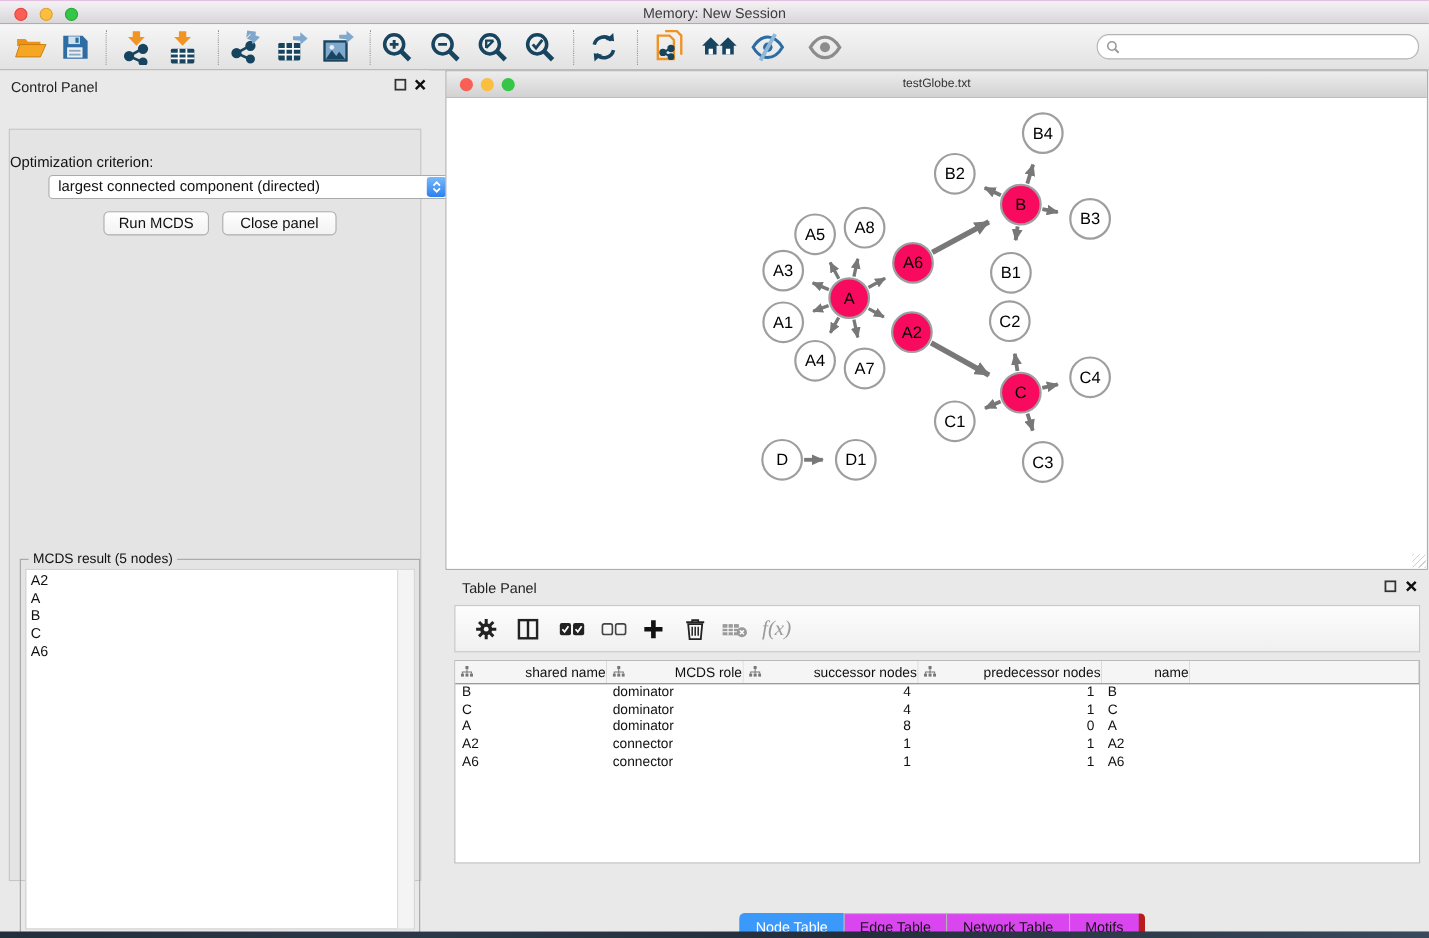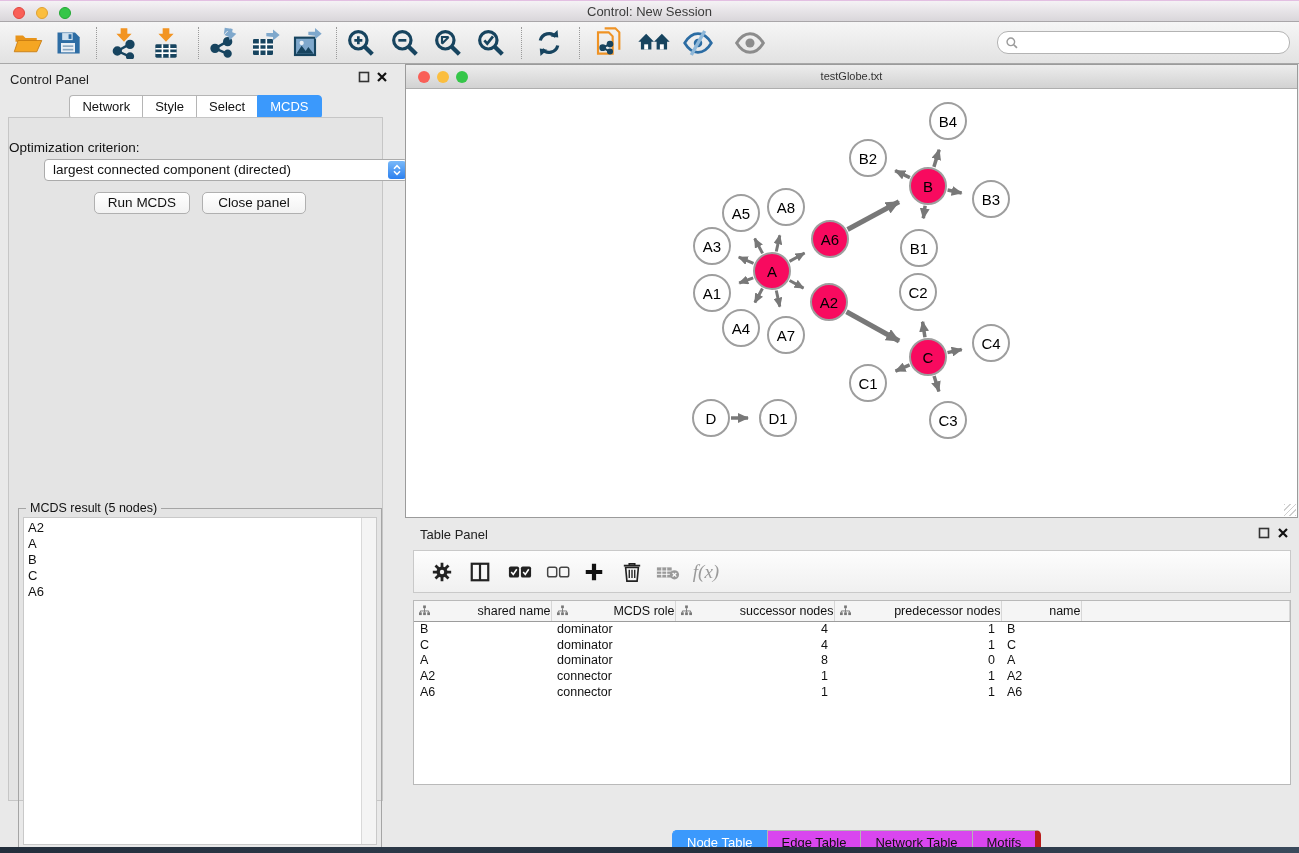--- a/index.html
+++ b/index.html
@@ -94,21 +94,21 @@
 </style>
 </head>
 <body>
 
 <div id="app">
 
   <div class="titlebar">
     <span class="tl red"></span>
     <span class="tl yellow"></span>
     <span class="tl green"></span>
-    <div class="title">Control: New Session</div>
+    <div class="title">Memory: New Session</div>
   </div>
 
   <div class="toolbar">
     <div class="tbtn" style="left:10px">
       <svg width="30" height="30" viewBox="0 0 24 24">
         <path d="M2 6h6l2 2h9v3H2z" fill="#e8941a"></path>
           <path d="M1 19l3-9h19l-4 9z" fill="#f5a623" stroke="#c77c12" stroke-width="0.7"></path>
       </svg>
     </div>
     <div class="tbtn" style="left:50px">
@@ -268,23 +268,20 @@
 
   <div class="cpanel">
     <div class="panel-head">Control Panel</div>
     <svg class="panel-ctl" style="left:358px" viewBox="0 0 12 12">
         <rect x="1.5" y="1.5" width="9" height="9" fill="none" stroke="#333" stroke-width="1.6"></rect>
       </svg>
     <svg class="panel-ctl" style="left:376px" viewBox="0 0 12 12">
         <path d="M2 2l8 8M10 2l-8 8" stroke="#111" stroke-width="2.2"></path>
       </svg>
 
-    <div class="tabs">
-      <span class="tab">Network</span><span class="tab">Style</span><span class="tab">Select</span><span class="tab active">MCDS</span>
-    </div>
 
     <div class="cpanel-body">
       <div class="opt-label">Optimization criterion:</div>
       <div class="dropdown">
         <span>largest connected component (directed)</span>
         <span class="dd-step">
           <svg width="10" height="12" viewBox="0 0 10 14">
               <path d="M1.5 5.5L5 2l3.5 3.5" fill="none" stroke="#fff" stroke-width="1.8"></path>
               <path d="M1.5 8.5L5 12l3.5-3.5" fill="none" stroke="#fff" stroke-width="1.8"></path>
             </svg>

